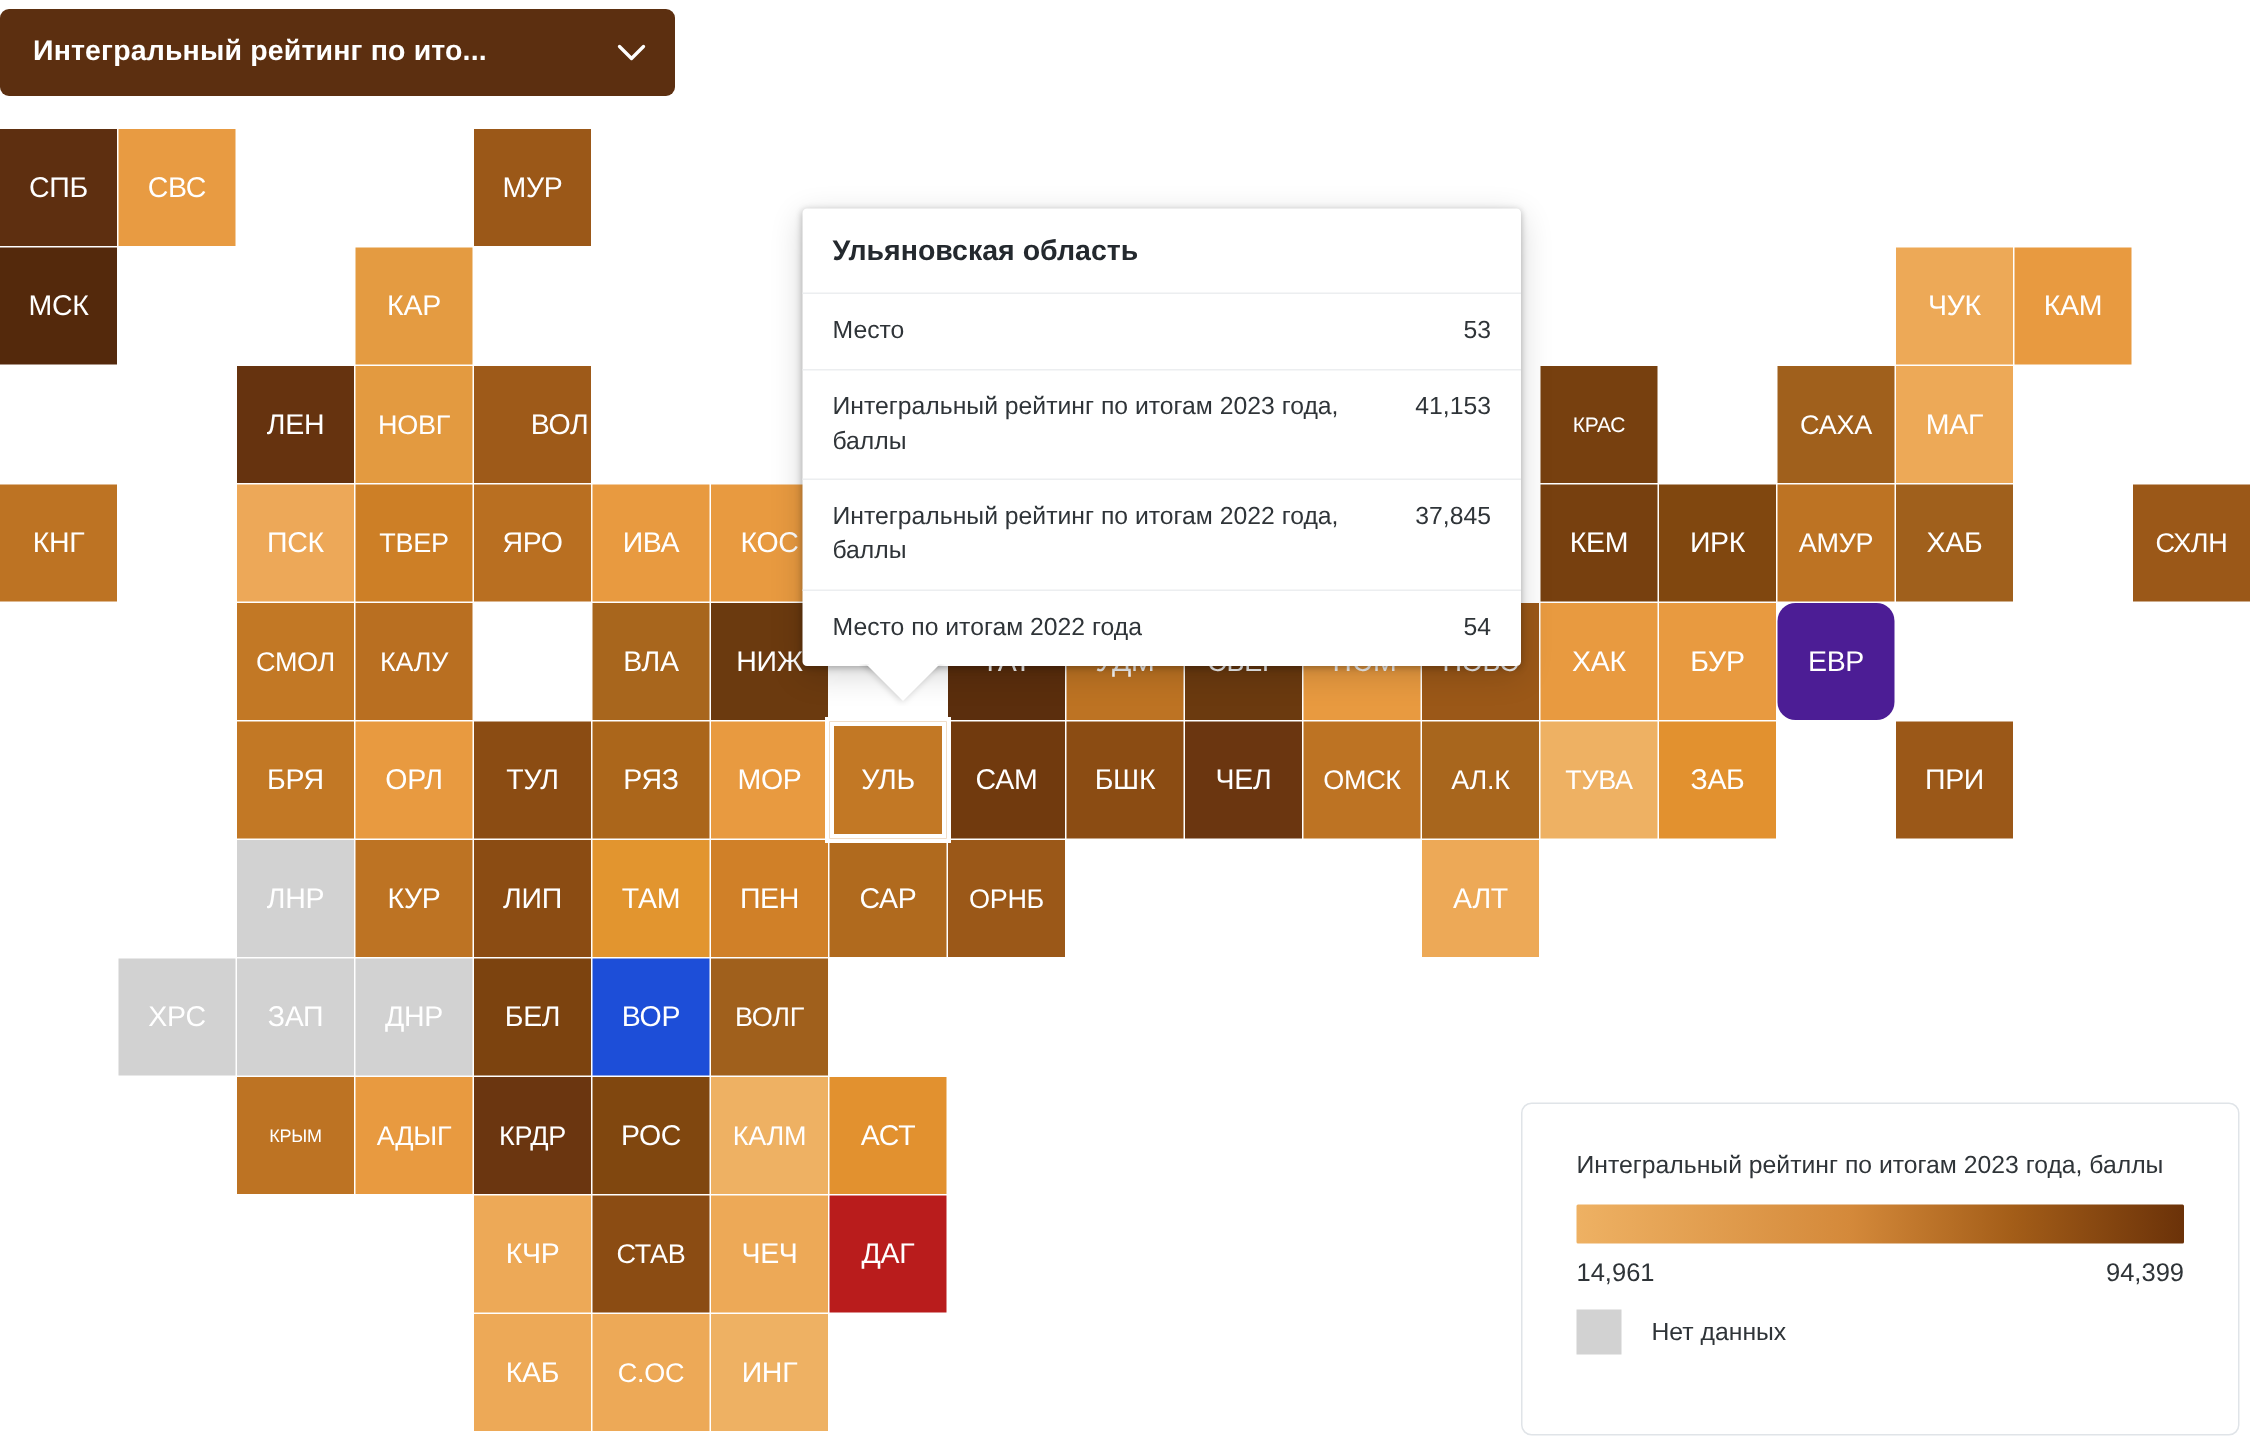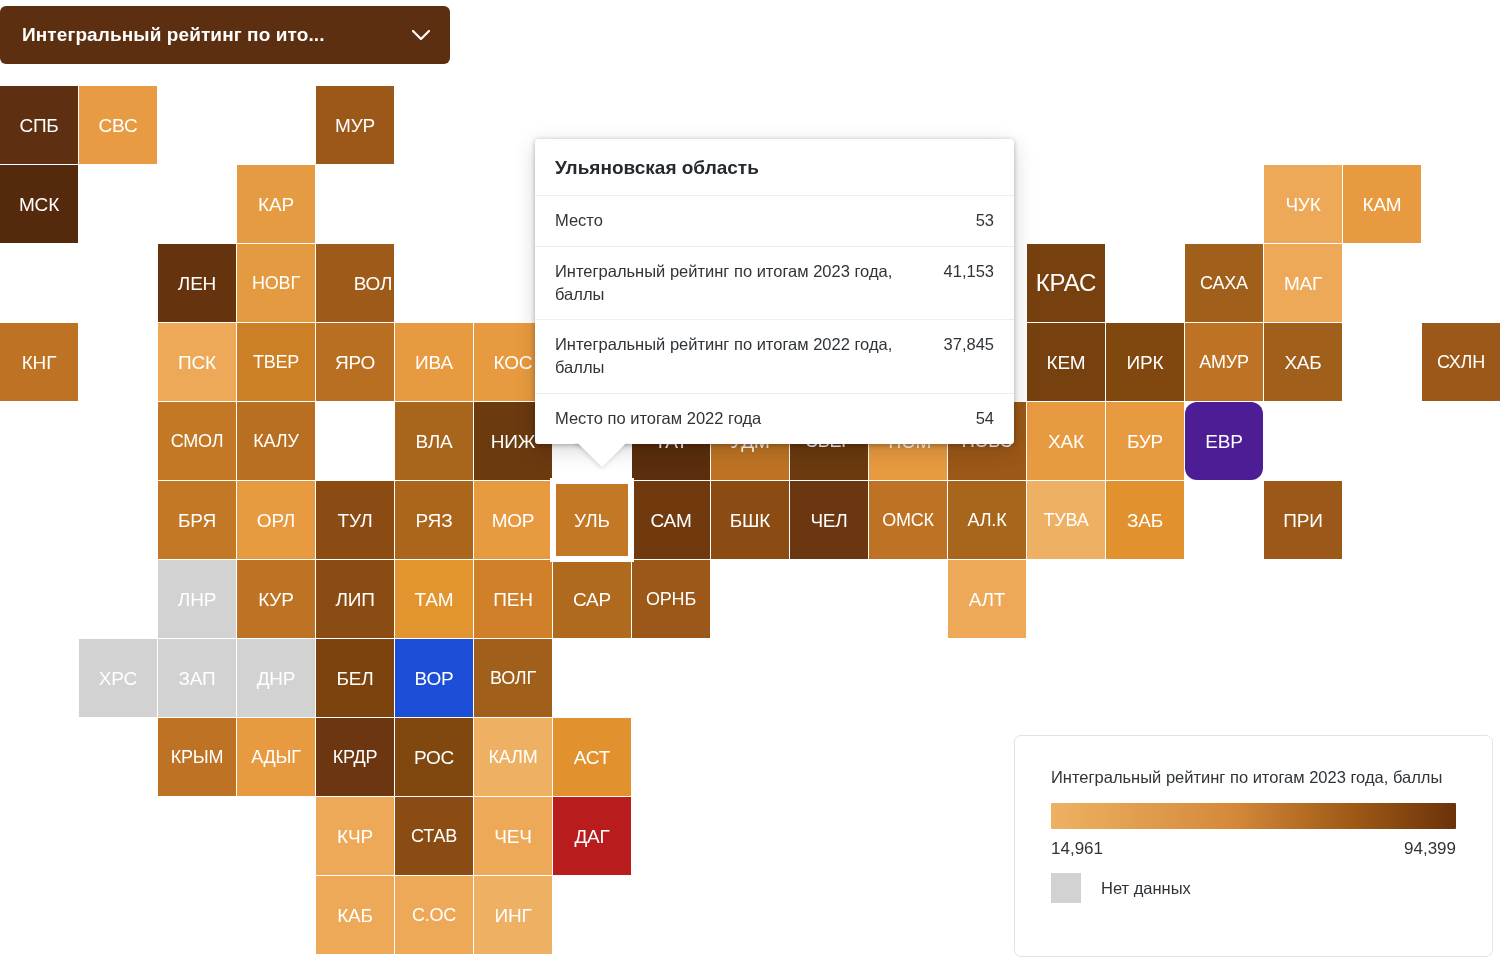--- a/index.html
+++ b/index.html
@@ -132,21 +132,21 @@
     <div class="tile" style="left: 158px; top: 158px; width: 78px; height: 78px; background: rgb(102, 51, 15);">
       <span>ЛЕН</span>
     </div>
     <div class="tile" style="left: 237px; top: 158px; width: 78px; height: 78px; background: rgb(227, 154, 64);">
       <span style="font-size: 18px;">НОВГ</span>
     </div>
     <div class="tile" style="left: 316px; top: 158px; width: 78px; height: 78px; background: rgb(158, 90, 25); padding-left: 36px;">
       <span>ВОЛ</span>
     </div>
     <div class="tile" style="left: 1027px; top: 158px; width: 78px; height: 78px; background: rgb(119, 64, 15);">
-      <span style="font-size: 24px;">КРАС</span>
+      <span style="font-size: 14px;">КРАС</span>
     </div>
     <div class="tile" style="left: 1185px; top: 158px; width: 78px; height: 78px; background: rgb(160, 96, 28);">
       <span style="font-size: 18px;">САХА</span>
     </div>
     <div class="tile" style="left: 1264px; top: 158px; width: 78px; height: 78px; background: rgb(237, 169, 87);">
       <span>МАГ</span>
     </div>
     <div class="tile" style="left: 1264px; top: 79px; width: 78px; height: 78px; background: rgb(237, 169, 87);">
       <span>ЧУК</span>
     </div>
@@ -300,21 +300,21 @@
     <div class="tile" style="left: 316px; top: 553px; width: 78px; height: 78px; background: rgb(124, 67, 15);">
       <span>БЕЛ</span>
     </div>
     <div class="tile" style="left: 395px; top: 553px; width: 78px; height: 78px; background: #1d4ed8;">
       <span>ВОР</span>
     </div>
     <div class="tile" style="left: 474px; top: 553px; width: 78px; height: 78px; background: rgb(160, 96, 28);">
       <span style="font-size: 18px;">ВОЛГ</span>
     </div>
     <div class="tile" style="left: 158px; top: 632px; width: 78px; height: 78px; background: rgb(189, 115, 35);">
-      <span style="font-size: 18px;">КРЫМ</span>
+      <span style="font-size: 12px;">КРЫМ</span>
     </div>
     <div class="tile" style="left: 237px; top: 632px; width: 78px; height: 78px; background: rgb(232, 154, 64);">
       <span style="font-size: 18px;">АДЫГ</span>
     </div>
     <div class="tile" style="left: 316px; top: 632px; width: 78px; height: 78px; background: rgb(107, 54, 16);">
       <span style="font-size: 18px;">КРДР</span>
     </div>
     <div class="tile" style="left: 395px; top: 632px; width: 78px; height: 78px; background: rgb(128, 71, 15);">
       <span>РОС</span>
     </div>

